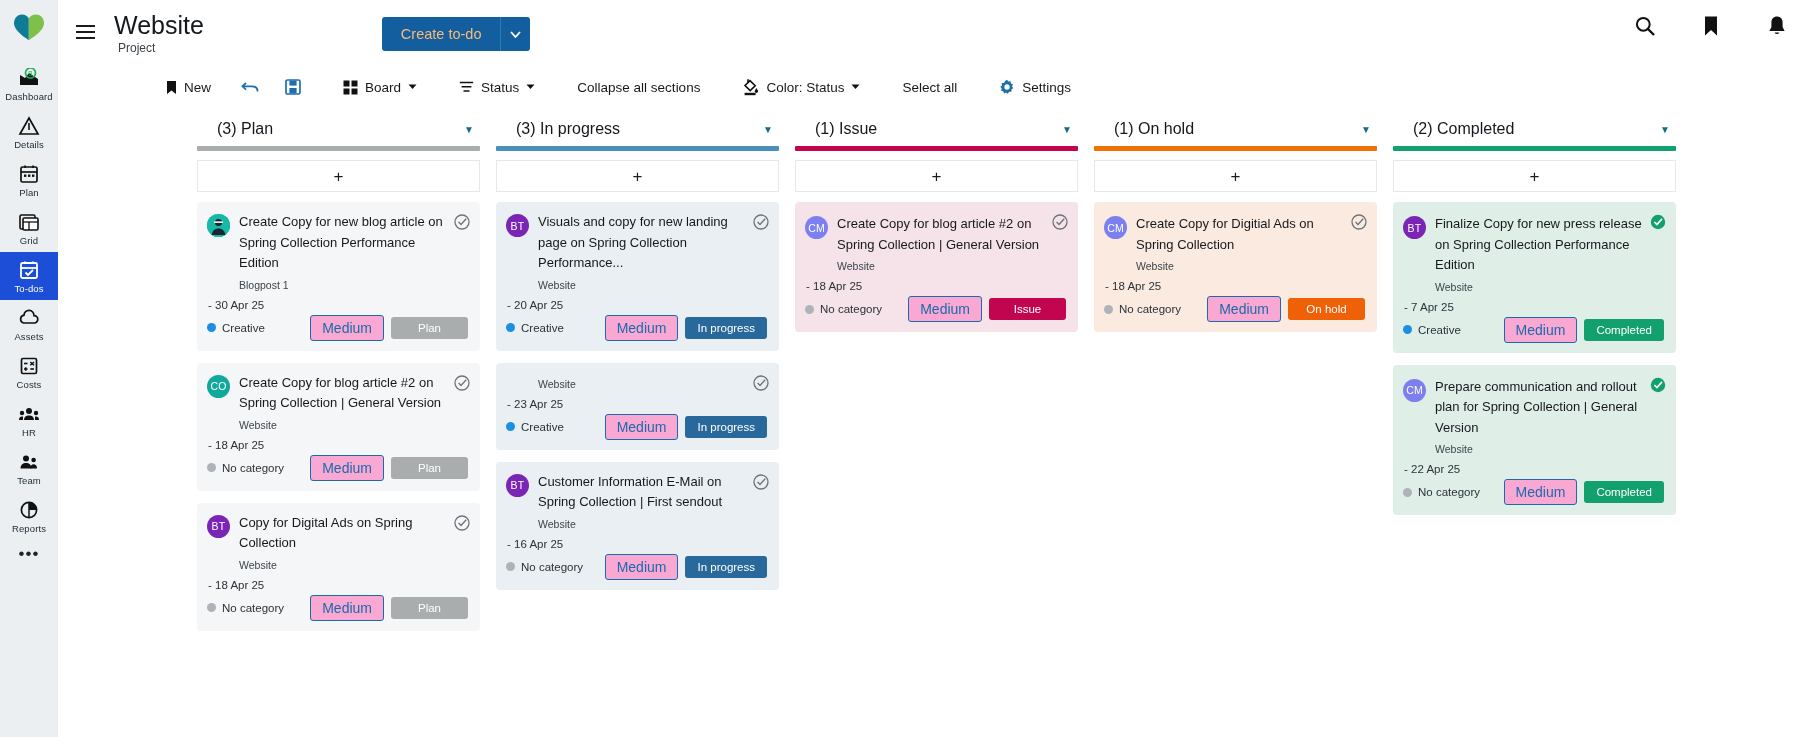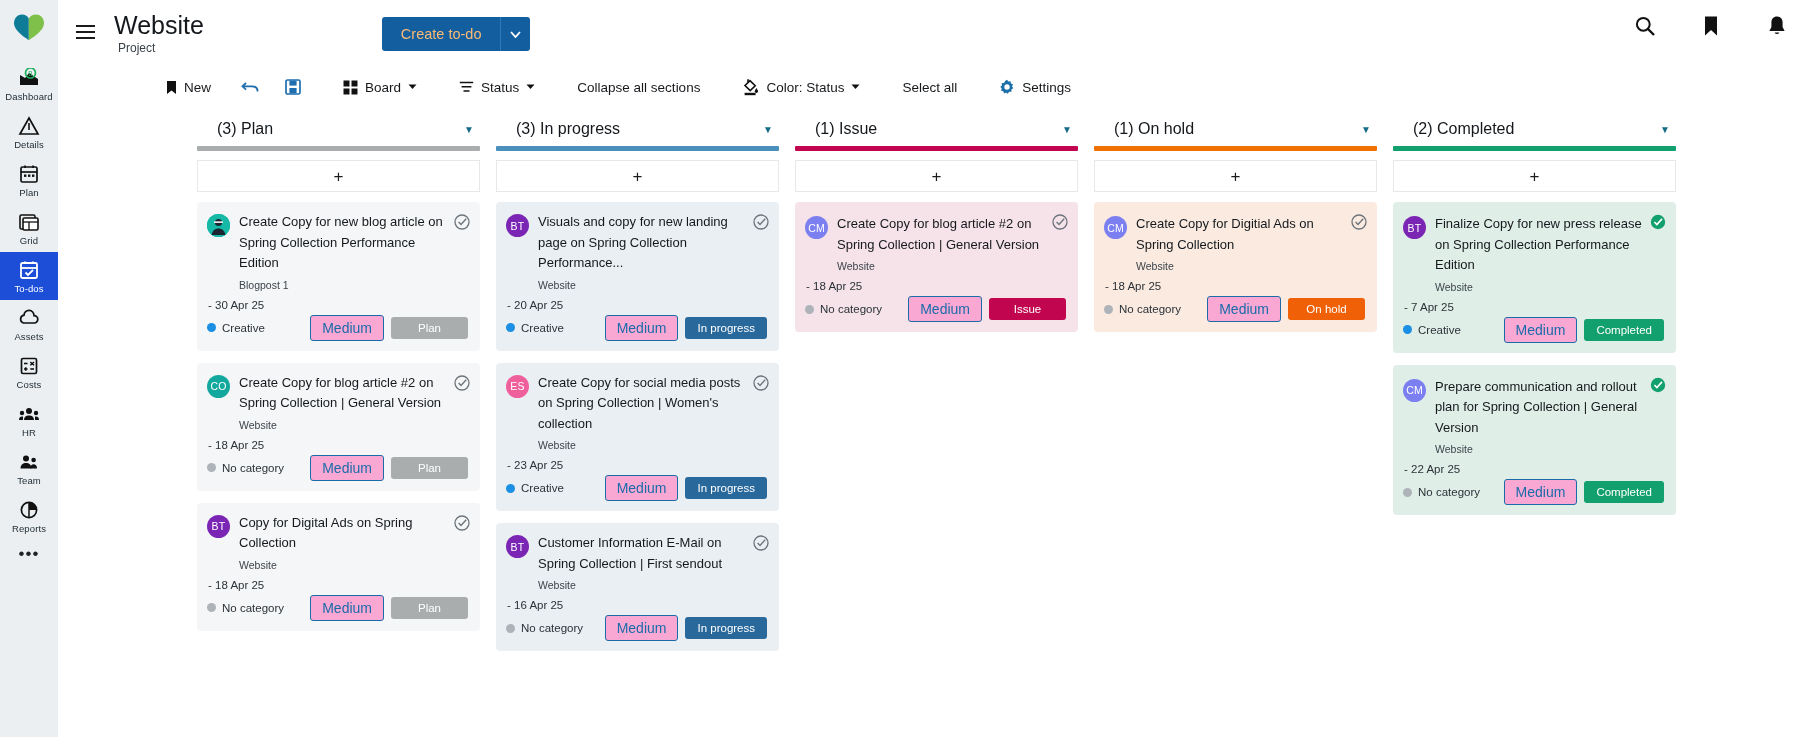--- a/index.html
+++ b/index.html
@@ -481,24 +481,20 @@
                 <span>Creative</span>
               </div>
               <div class="badges">
                 <span class="badge-pri">Medium</span>
                 <span class="badge-st" style="background:#29689a">In progress</span>
               </div>
             </div>
           </div>
 
           <div class="card" style="background:#e9eff2">
-            <div class="card-top">
-              <span class="avatar" style="background:#ef5f9c">ES</span>
-              <div class="card-title">Create Copy for social media posts on Spring Collection | Women's collection</div>
-            </div>
             <span class="check">
               <svg width="16" height="16" viewBox="0 0 16 16">
                   <circle cx="8" cy="8" r="7" fill="none" stroke="#6d757c" stroke-width="1.3"></circle>
                   <path d="M4.6 8 L7 10.4 L12.2 4.7" fill="none" stroke="#6d757c" stroke-width="1.4"></path>
                 </svg>
             </span>
             <div class="card-sub">Website</div>
             <div class="card-date">- 23 Apr 25</div>
             <div class="card-foot">
               <div class="cat">

